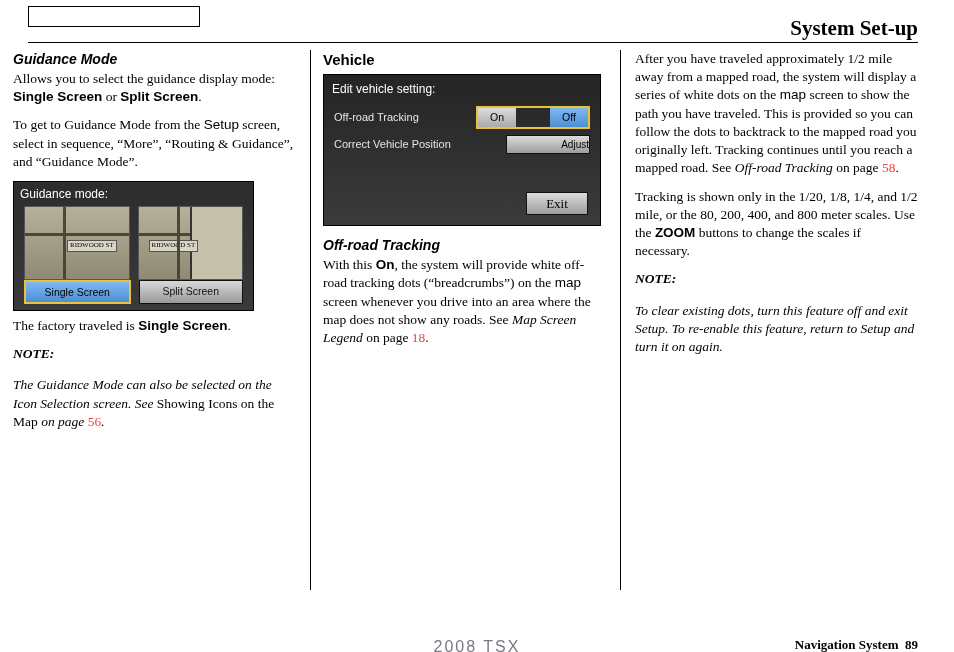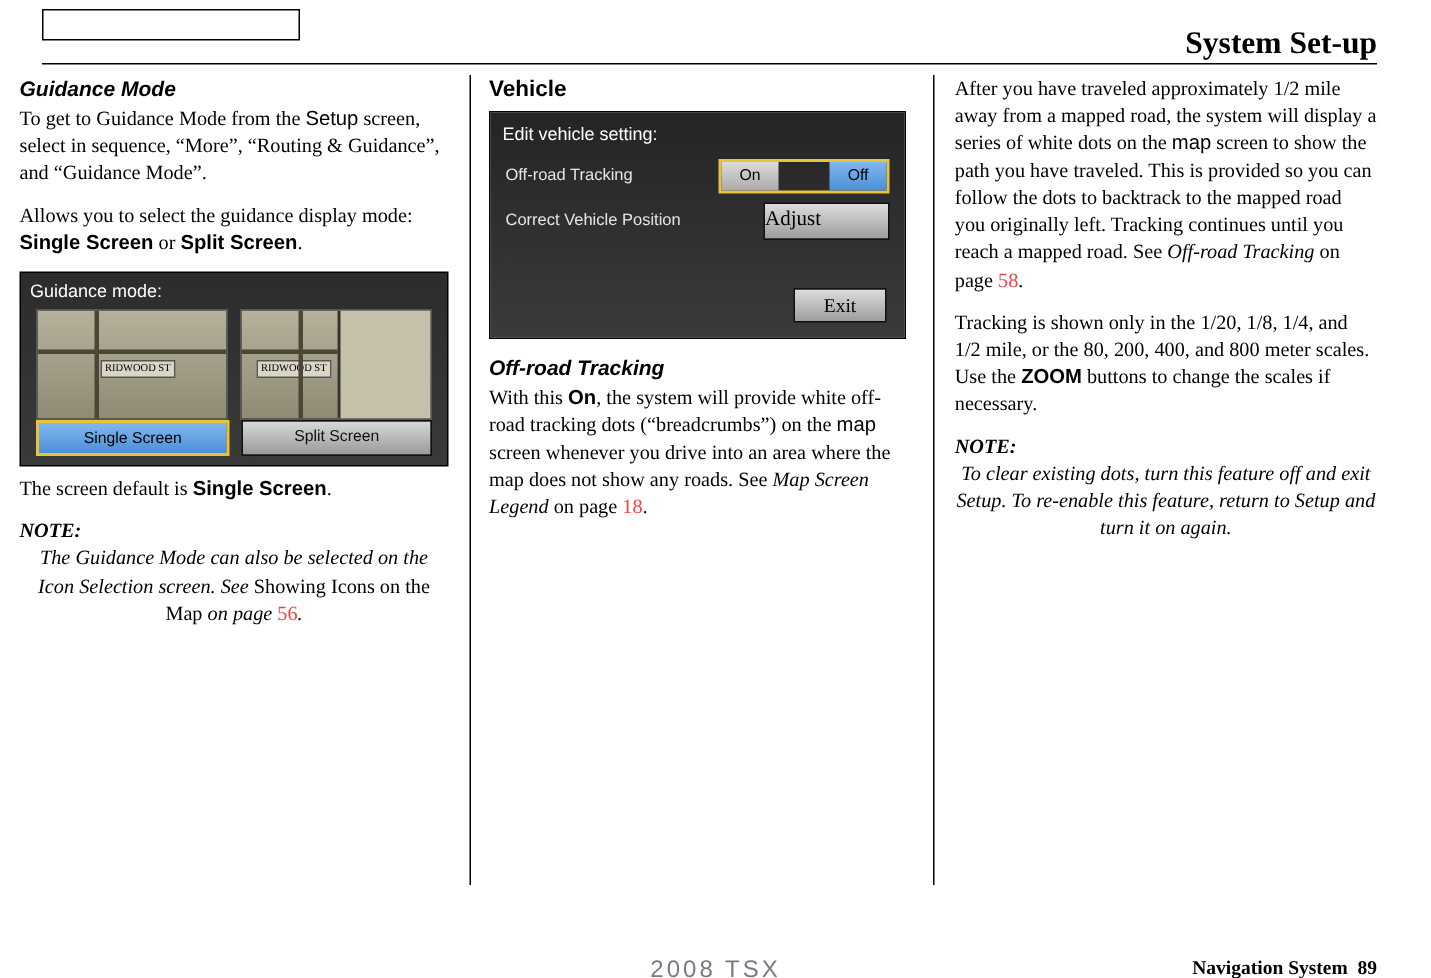--- a/index.html
+++ b/index.html
@@ -67,25 +67,25 @@
     font-weight: bold;
     font-size: 15px;
     margin: 0 0 1px 0;
   }
   p { margin: 0 0 10px 0; }
   .sans { font-family: Arial, Helvetica, sans-serif; }
   .b { font-weight: bold; }
   .i { font-style: italic; }
   .link { color: #ef4444; }
   .note-label { font-style: italic; font-weight: bold; margin-bottom: 0;}
-  .note-body { font-style: italic; margin-top: 0; text-align: center; }
+  .note-body { font-style: italic; margin-top: 13px; }
   
   
   .scr1 {
-    width: 286px;
+    width: 241px;
     height: 130px;
     border: 1px solid #000;
     background: linear-gradient(#2c2c2c,#3a3a3a);
     box-sizing: border-box;
     position: relative;
     margin: 2px 0 6px 0;
   }
   .scr1 .titlebar {
     color: #fff;
     font-family: Arial, Helvetica, sans-serif;
@@ -181,23 +181,23 @@
     font-size:10.5px;
     text-align:center;
     padding:2px 0;
   }
   .toggle .opt.on { background: linear-gradient(#dcdcdc,#aaa); color:#000;}
   .toggle .opt.off { background: linear-gradient(#7fb8f2,#4d8fd4); color:#000;margin-left:34px;}
   .adjbtn {
     width:82px;
     background: linear-gradient(#dcdcdc,#9d9d9d);
     border:1px solid #111;
-    font-family: Liberation Serif, serif;
-    font-size:14px;
-    text-align:left;
+    font-family: Liberation Sans, sans-serif;
+    font-size:10px;
+    text-align:right;
     padding:2px 0;
   }
   .exitbtn {
     position:absolute; right:12px; bottom:10px;
     width:60px;
     background: linear-gradient(#dcdcdc,#9d9d9d);
     border:1px solid #111;
     font-family: Liberation Serif, serif;
     font-size:13px;
     text-align:center;
@@ -230,45 +230,45 @@
 
 <div class="topbox"></div>
 <div class="page-title">System Set-up</div>
 <div class="rule1"></div>
 
 <div class="columns">
 
   <div class="col">
     <div class="h3">Guidance Mode</div>
     <p>
+      <span>Allows you to select the guidance display mode: </span><span class="sans b">Single Screen</span><span> or </span><span class="sans b">Split Screen</span><span>.</span>
+    </p>
+    <p>
       <span>To get to Guidance Mode from the </span><span class="sans">Setup</span><span> screen, select in sequence, “More”, “Routing &amp; Guidance”, and “Guidance Mode”.</span>
-    </p>
-    <p>
-      <span>Allows you to select the guidance display mode: </span><span class="sans b">Single Screen</span><span> or </span><span class="sans b">Split Screen</span><span>.</span>
     </p>
 
     <div class="scr1">
       <div class="titlebar">Guidance mode:</div>
       <div class="maps">
         <div class="mapthumb">
           <span class="label" style="top:33px; left:42px;">RIDWOOD ST</span>
         </div>
         <div class="mapthumb">
           <div class="split"></div>
           <span class="label" style="top:33px; left:10px;">RIDWOOD ST</span>
         </div>
       </div>
       <div class="btnrow">
         <div class="navbtn sel">Single Screen</div>
         <div class="navbtn off">Split Screen</div>
       </div>
     </div>
 
     <p>
-      <span>The screen default is </span><span class="sans b">Single Screen</span><span>.</span>
+      <span>The factory traveled is </span><span class="sans b">Single Screen</span><span>.</span>
     </p>
 
     <p class="note-label">NOTE:</p>
     <p class="note-body">
       <span>The Guidance Mode can also be selected on the Icon Selection screen. See </span><span style="font-style:normal">Showing Icons on the Map</span><span> on page </span><span class="link" style="font-style:normal">56</span><span>.</span>
     </p>
   </div>
 
   <div class="col">
     <div class="h2">Vehicle</div>

